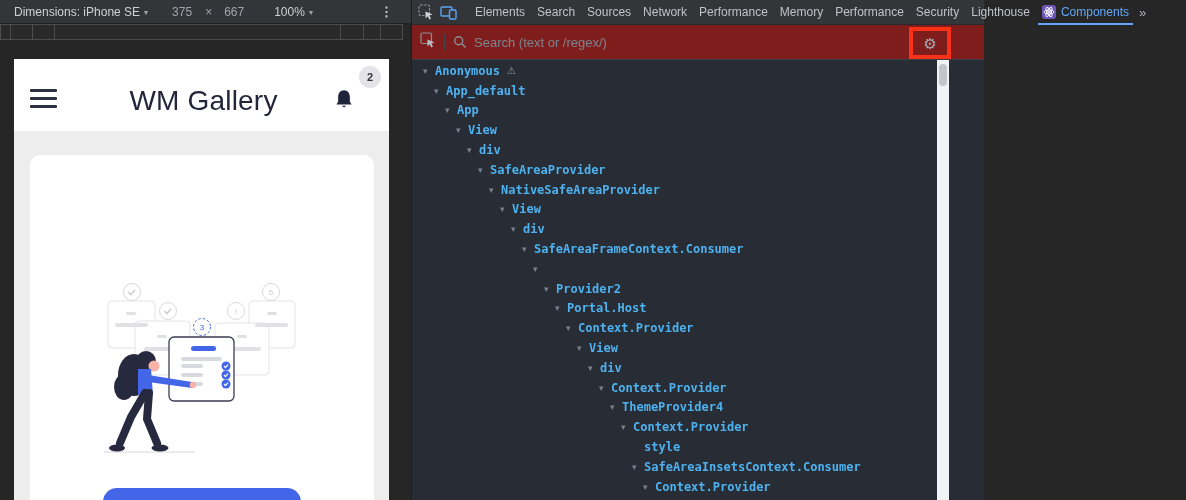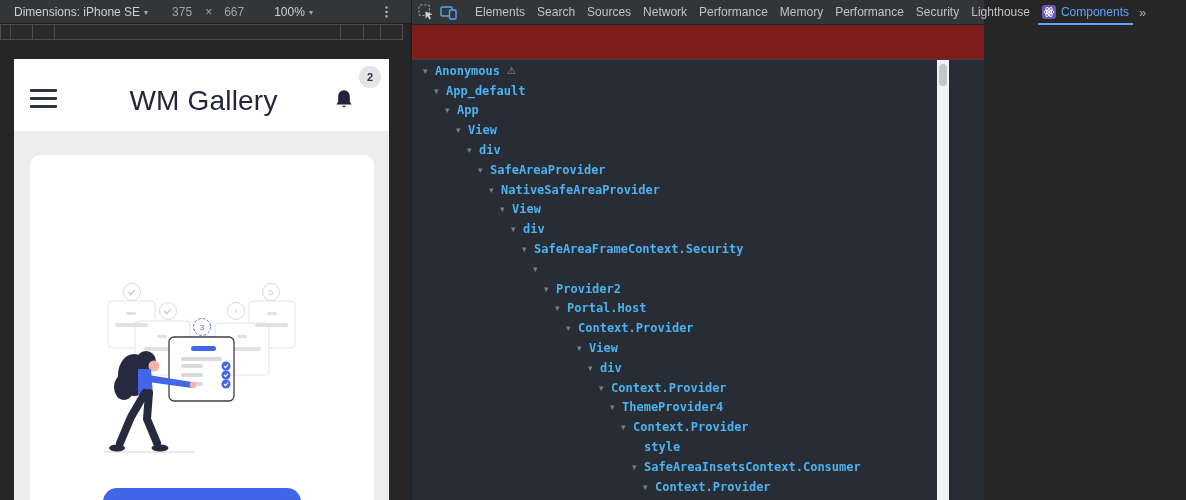--- a/index.html
+++ b/index.html
@@ -274,20 +274,37 @@
                 <ellipse cx="7" cy="7" rx="5" ry="2" transform="rotate(120 7 7)"></ellipse>
               </g>
               <circle cx="7" cy="7" r="1.1" fill="#fff"></circle>
             </svg>
             <span>Components</span>
           </span>
         </nav>
       <span class="overflow-chevron">»</span>
     </div>
 
+    <div class="searchrow">
+      <span class="ticon">
+        <svg width="16" height="16" viewBox="0 0 16 16">
+          <rect x="1" y="1" width="10.5" height="10.5" rx="1.5" fill="none" stroke="#8a9097" stroke-width="1.2"></rect>
+          <path d="M7.5 7.5 L14.6 10.6 L11.3 11.5 L13 14.6 L11.3 15.4 L9.7 12.3 L7.5 14.6 Z" fill="#b9bdc2"></path>
+        </svg>
+      </span>
+      <span class="vdiv"></span>
+      <svg width="14" height="14" viewBox="0 0 14 14">
+        <circle cx="5.7" cy="5.7" r="4" fill="none" stroke="#8a9097" stroke-width="1.4"></circle>
+        <line x1="8.8" y1="8.8" x2="12.6" y2="12.6" stroke="#8a9097" stroke-width="1.4"></line>
+      </svg>
+      <input class="search-input" type="text" placeholder="Search (text or /regex/)" style="">
+      <div class="highlight-box">
+        <span class="gear">⚙</span>
+      </div>
+    </div>
 
     <div class="content">
       <div class="tree">
           <div class="tree-row" style="padding-left: 11px;">
             <span class="caret">▾</span>
             <span>Anonymous</span>
             <span class="warn">⚠</span>
           </div>
           <div class="tree-row" style="padding-left: 22px;">
             <span class="caret">▾</span>
@@ -316,21 +333,21 @@
           <div class="tree-row" style="padding-left: 88px;">
             <span class="caret">▾</span>
             <span>View</span>
           </div>
           <div class="tree-row" style="padding-left: 99px;">
             <span class="caret">▾</span>
             <span>div</span>
           </div>
           <div class="tree-row" style="padding-left: 110px;">
             <span class="caret">▾</span>
-            <span>SafeAreaFrameContext.Security</span>
+            <span>SafeAreaFrameContext.Consumer</span>
           </div>
           <div class="tree-row" style="padding-left: 121px;">
             <span class="caret">▾</span>
           </div>
           <div class="tree-row" style="padding-left: 132px;">
             <span class="caret">▾</span>
             <span>Provider2</span>
           </div>
           <div class="tree-row" style="padding-left: 143px;">
             <span class="caret">▾</span>

